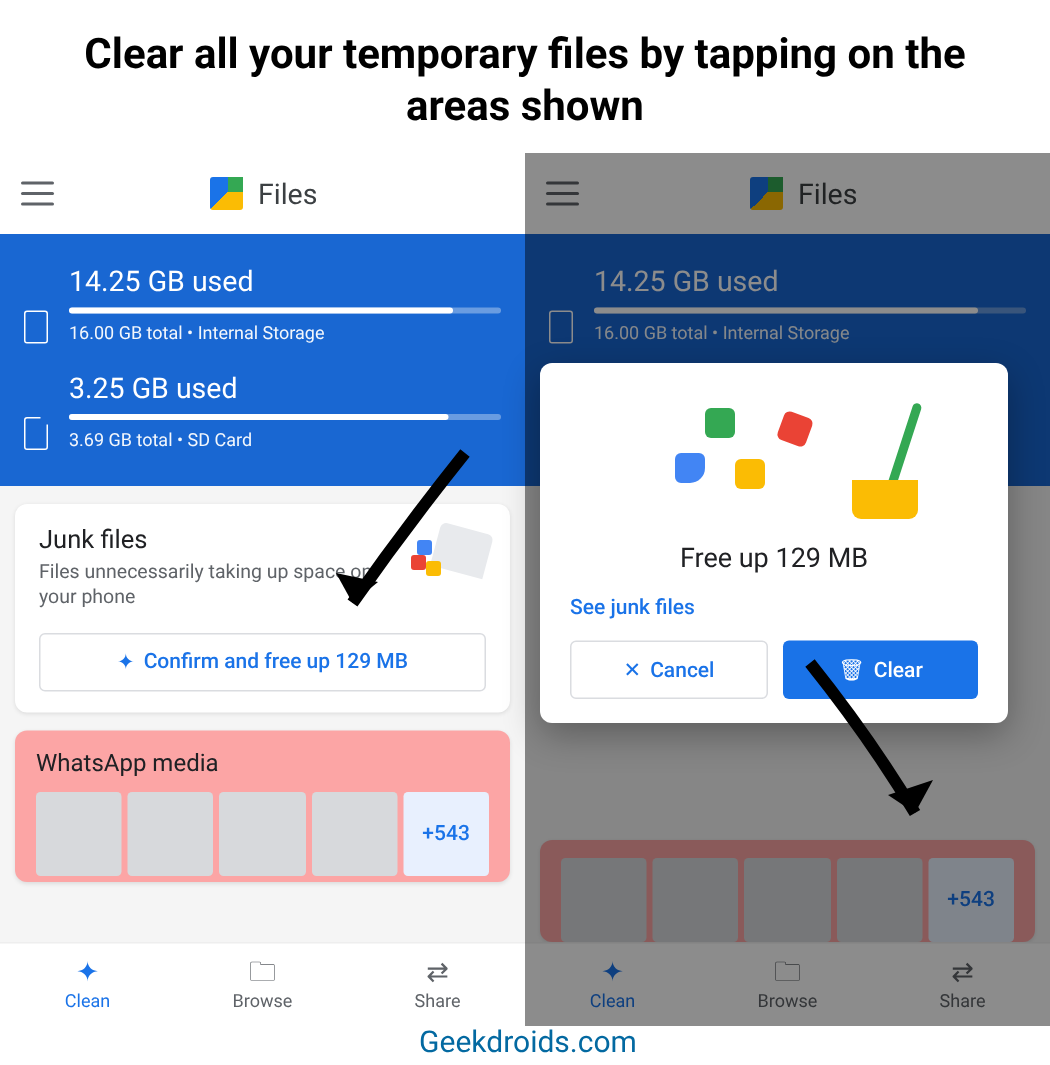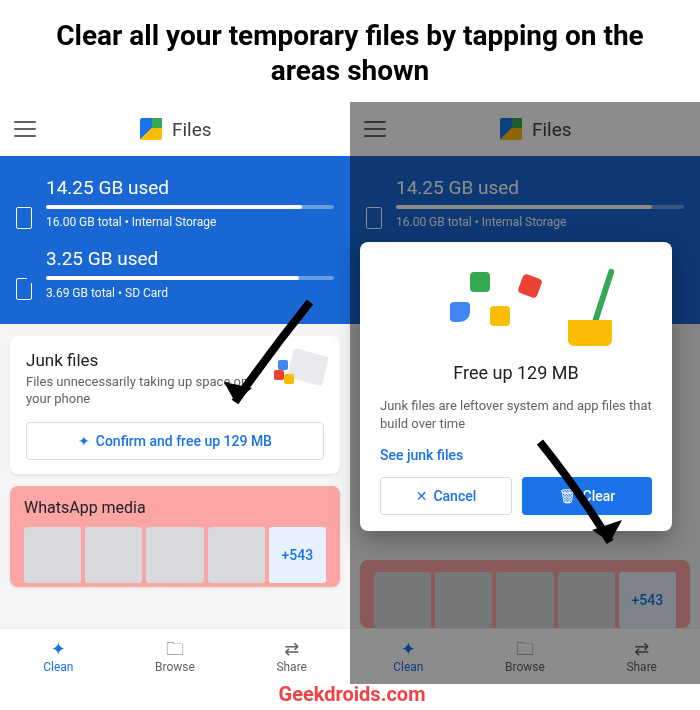--- a/index.html
+++ b/index.html
@@ -57,21 +57,21 @@
   .d-crumb.c4 { background: #fbbc04; left: 110px; top: 44px; }
   .dialog-title { text-align: center; font-size: 18px; color: #202124; margin-bottom: 14px; }
   .dialog-text { font-size: 13px; color: #5f6368; line-height: 1.4; margin-bottom: 14px; }
   .see-link { color: #1a73e8; font-size: 14px; font-weight: 500; margin-bottom: 14px; display: block; }
   .dialog-actions { display: flex; gap: 10px; }
   .btn { flex: 1; padding: 10px; border-radius: 4px; font-size: 14px; font-weight: 500; display: flex; align-items: center; justify-content: center; gap: 6px; border: none; }
   .btn-cancel { background: #fff; border: 1px solid #dadce0; color: #1a73e8; }
   .btn-clear { background: #1a73e8; color: #ffffff; }
   .arrow { position: absolute; z-index: 20; }
   .arrow svg { display: block; }
-  .watermark { position: absolute; bottom: 0; left: 4px; right: 0; text-align: center; font-size: 20px; font-weight: 700; color: #ef4444; padding: 4px; z-index: 30; pointer-events: none; }
+  .watermark { position: absolute; bottom: 0; left: 4px; right: 0; text-align: center; font-size: 20px; font-weight: 400; color: #0369a1; padding: 4px; z-index: 30; pointer-events: none; }
 </style>
 </head>
 <body>
 
 <div class="headline">Clear all your temporary files by tapping on the areas shown</div>
 
 <div class="screens">
 
   <div class="screen">
     <div class="topbar">
@@ -213,21 +213,20 @@
     <div class="dialog">
       <div class="dialog-ill">
         <div class="d-crumb c1"></div>
           <div class="d-crumb c2"></div>
           <div class="d-crumb c3"></div>
           <div class="d-crumb c4"></div>
         <div class="broom-stick"></div>
           <div class="broom-head"></div>
       </div>
       <div class="dialog-title">Free up 129 MB</div>
-      <div class="dialog-text">Junk files are leftover system and app files that build over time</div>
       <a class="see-link">See junk files</a>
       <div class="dialog-actions">
         <button class="btn btn-cancel">
           <span>✕</span>
           <span>Cancel</span>
         </button>
         <button class="btn btn-clear">
           <span>🗑</span>
           <span>Clear</span>
         </button>

